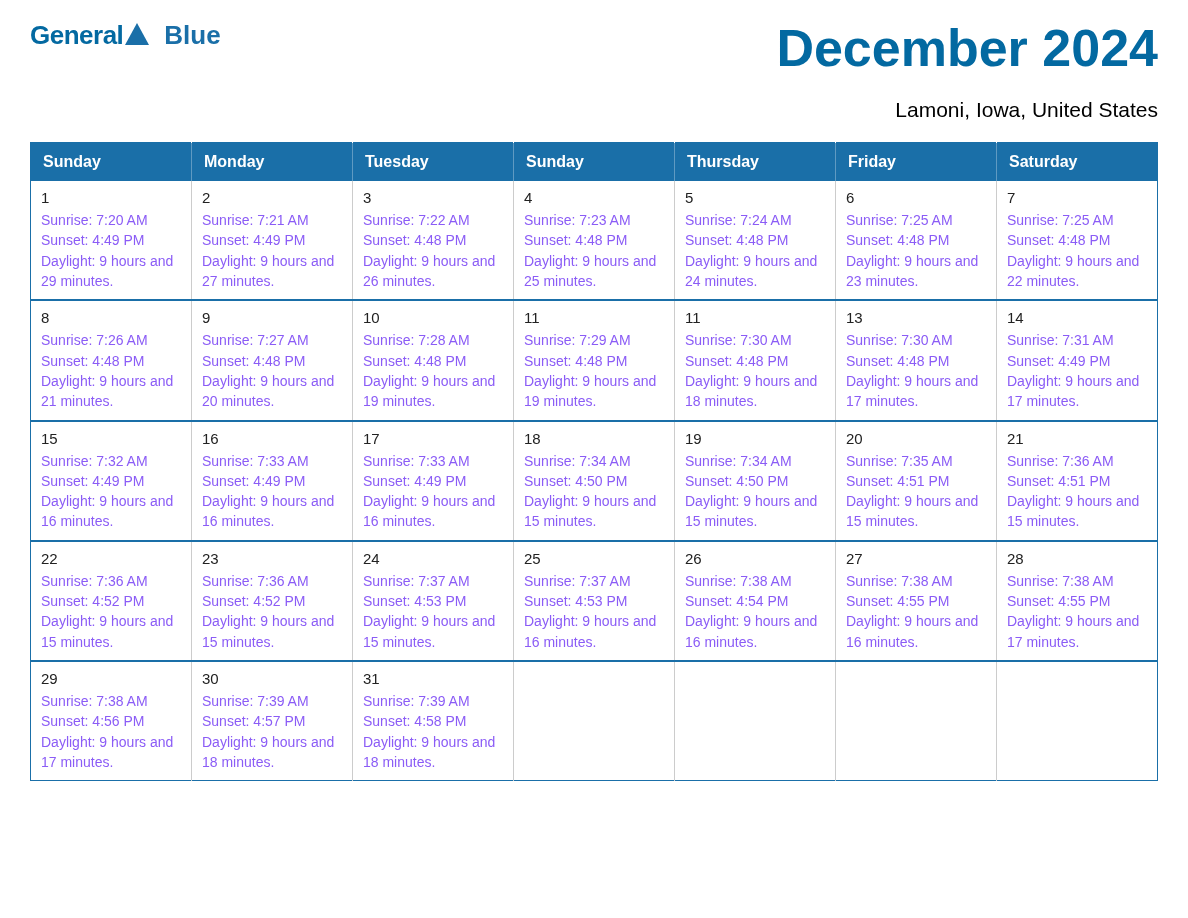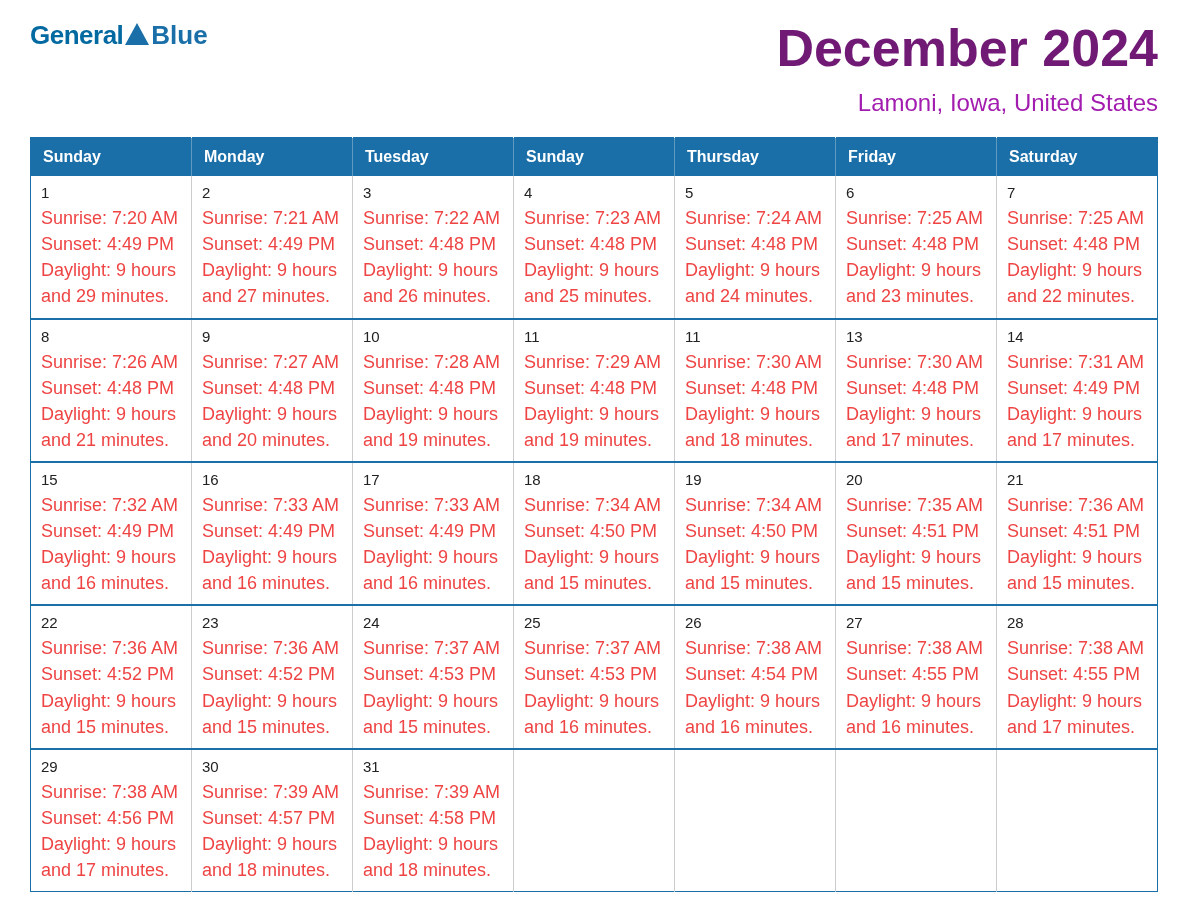--- a/index.html
+++ b/index.html
@@ -37,35 +37,35 @@
       border-left: 12px solid transparent;
       border-right: 12px solid transparent;
       border-bottom: 22px solid #1a6fa8;
       margin-left: 2px;
       margin-top: -4px;
     }
     .logo-blue {
       font-size: 26px;
       font-weight: bold;
       color: #1a6fa8;
-      margin-left: 2px;
+      margin-left: 15px;
     }
     .title-area {
       text-align: right;
     }
     .month-title {
       font-size: 52px;
       font-weight: bold;
-      color: #701a75;
+      color: #0369a1;
       line-height: 1.1;
     }
     .location {
-      font-size: 24px;
-      color: #a21caf;
-      margin-top: 12px;
+      font-size: 21px;
+      color: #000000;
+      margin-top: 21px;
     }
     .calendar {
       width: 100%;
       border-collapse: collapse;
       border: 1.5px solid #1a6fa8;
       padding-left: 20px;
     }
     .calendar thead tr th {
       background-color: #1a6fa8;
       color: #fff;
@@ -96,22 +96,22 @@
       border-bottom: none;
     }
     .day-number {
       font-size: 15px;
       font-weight: normal;
       color: #222;
       display: block;
       margin-bottom: 4px;
     }
     .day-info {
-      font-size: 18px;
-      color: #ef4444;
+      font-size: 14px;
+      color: #8b5cf6;
       line-height: 1.45;
     }
     .empty-cell {
       background: #fff;
     }
   </style>
 </head>
 <body>
 
 <div class="header">

